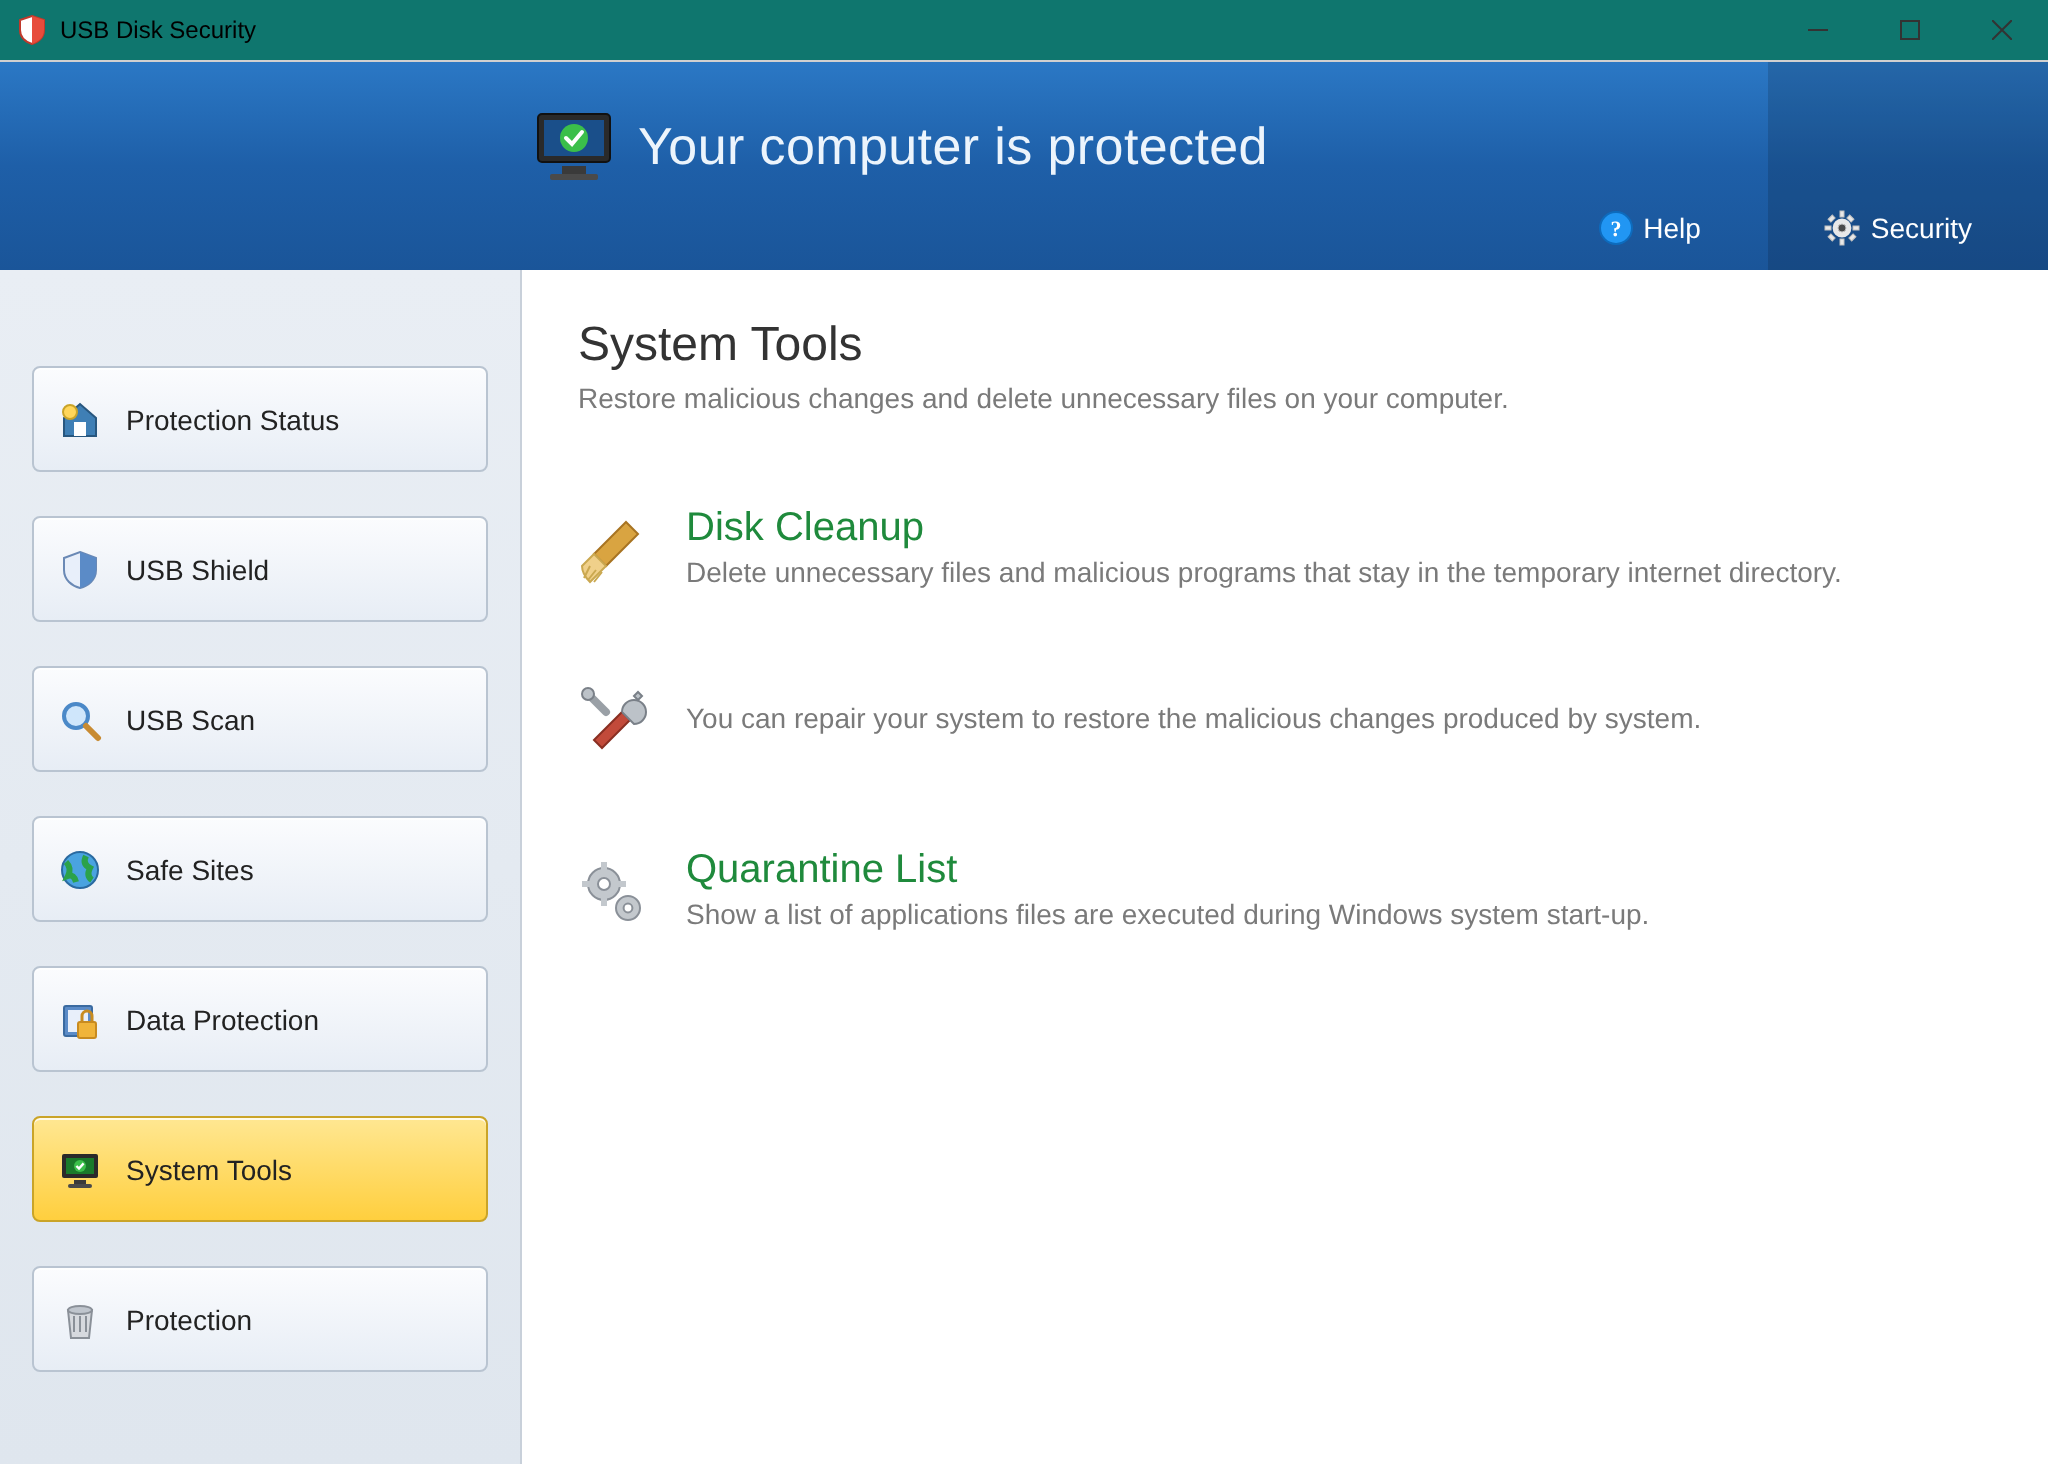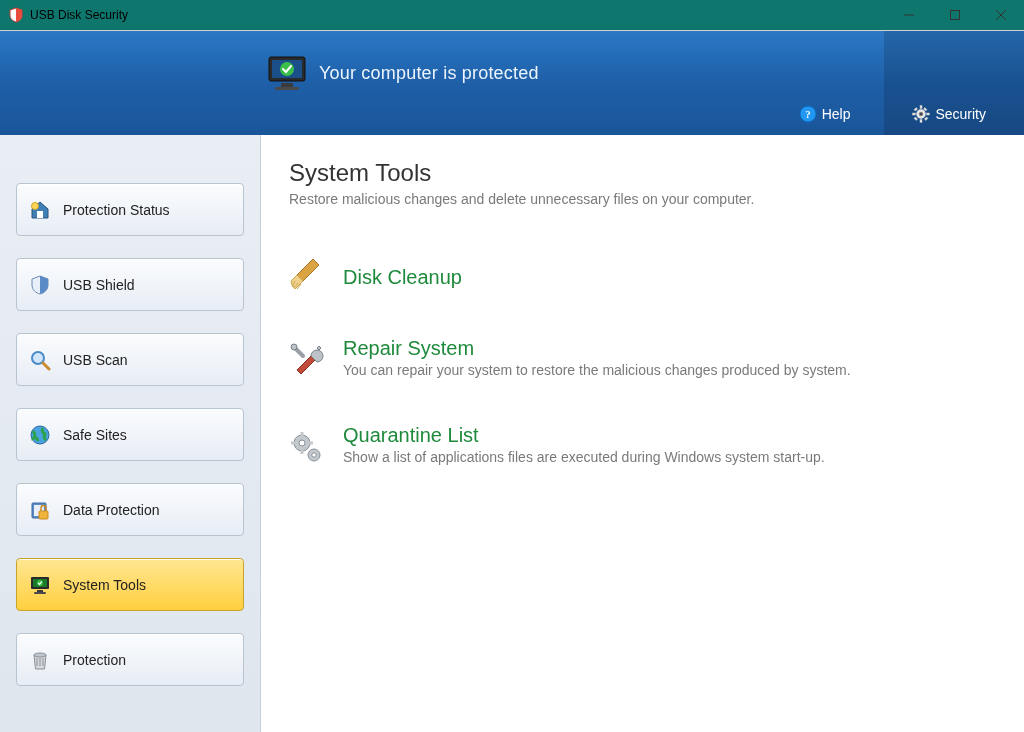--- a/index.html
+++ b/index.html
@@ -54,21 +54,21 @@
     top: 20px;
     display: flex;
     align-items: center;
   }
   .banner-center .monitor-wrap {
     width: 44px; height: 44px;
     display: flex; align-items: center; justify-content: center;
     margin-right: 10px;
   }
   .banner-center .status-text {
-    font-size: 18px;
+    font-size: 26px;
     font-weight: 400;
     color: #ecf4fc;
     letter-spacing: .2px;
   }
   .banner-actions {
     position: absolute;
     right: 0;
     bottom: 6px;
     display: flex;
     align-items: center;
@@ -150,21 +150,21 @@
     font-weight: 400;
     color: #333;
   }
   .main .subhead {
     font-size: 14px;
     color: #7a7a7a;
     margin-bottom: 46px;
   }
   .tool {
     display: flex;
-    align-items: flex-end;
+    align-items: center;
     margin-bottom: 46px;
     cursor: pointer;
   }
   .tool .tic {
     width: 36px; height: 36px;
     margin-right: 18px;
     margin-top: 2px;
     display: flex; align-items: center; justify-content: center;
   }
   .tool .ttext .tt {
@@ -338,35 +338,35 @@
     <div class="tool">
       <span class="tic">
         <svg viewBox="0 0 36 36" width="36" height="36">
           <path d="M24 4 L30 10 L14 26 L8 20 Z" fill="#d9a441" stroke="#a87422"></path>
           <path d="M8 20 L14 26 L6 34 Q2 30 2 26 Z" fill="#f0d08a" stroke="#caa850"></path>
           <path d="M6 26 L3 32 M9 28 L5 33 M12 29 L8 34" stroke="#caa850" stroke-width="1"></path>
         </svg>
       </span>
       <div class="ttext">
         <div class="tt">Disk Cleanup</div>
+        <div class="td">Delete unnecessary files and malicious programs that stay in the temporary internet directory.</div>
       </div>
     </div>
 
     <div class="tool">
       <span class="tic">
         <svg viewBox="0 0 36 36" width="36" height="36">
           <path d="M8 28 L22 14 L26 18 L12 32 Z" fill="#c24a3a" stroke="#8a2f22"></path>
           <path d="M22 14 a6 6 0 1 1 6 6 L22 14" fill="#bcc2c8" stroke="#7a8088"></path>
           <path d="M28 6 L30 4 L32 6 L30 8 Z" fill="#bcc2c8" stroke="#7a8088"></path>
           <path d="M6 6 L14 14" stroke="#9aa0a6" stroke-width="4" stroke-linecap="round"></path>
           <circle cx="5" cy="5" r="3" fill="#bcc2c8" stroke="#7a8088"></circle>
         </svg>
       </span>
       <div class="ttext">
-        <div class="tt">Repair System</div>
         <div class="td">You can repair your system to restore the malicious changes produced by system.</div>
       </div>
     </div>
 
     <div class="tool">
       <span class="tic">
         <svg viewBox="0 0 36 36" width="36" height="36">
           <g fill="#c3c8cd" stroke="#8a9098">
             <circle cx="13" cy="14" r="8"></circle>
             <circle cx="13" cy="14" r="3" fill="#fff"></circle>

